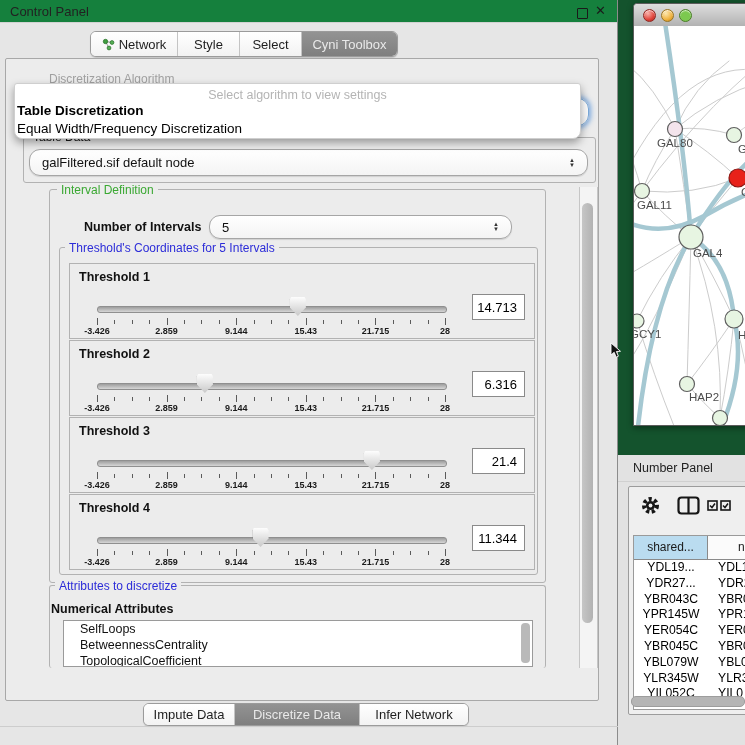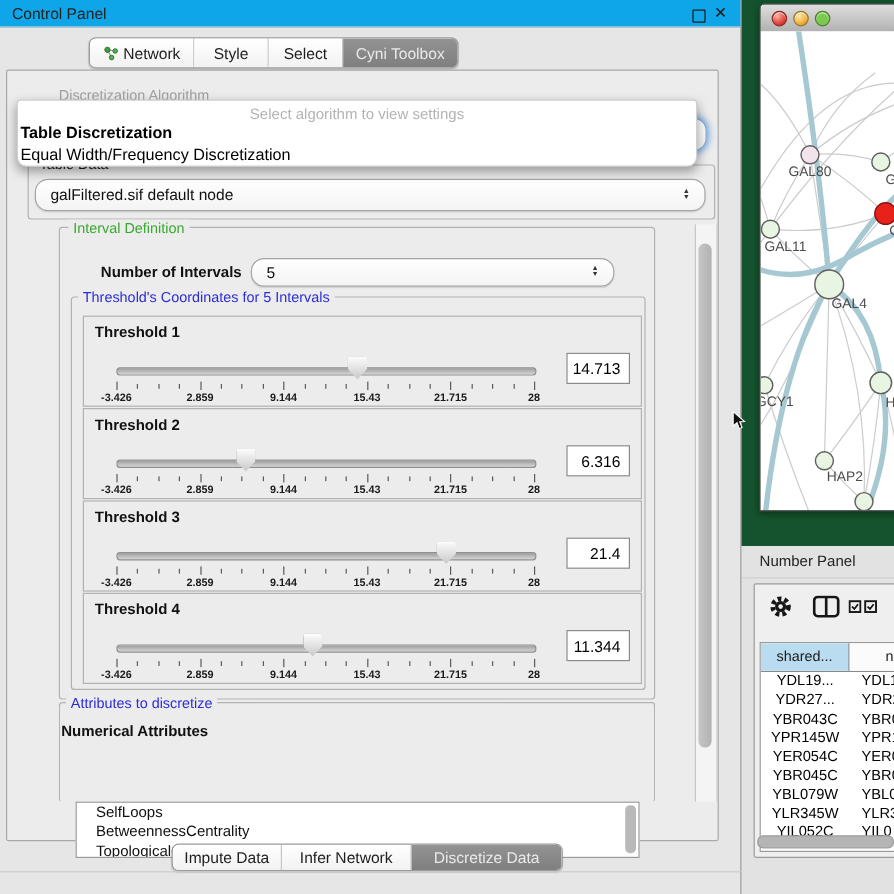--- a/index.html
+++ b/index.html
@@ -2,31 +2,31 @@
 <html><head>
 <meta charset="utf-8">
 <style>
   html,body{margin:0;padding:0;}
   body{font-family:"Liberation Sans","DejaVu Sans",sans-serif;}
   .screen{position:relative;width:745px;height:745px;overflow:hidden;background:#e6e6e6;}
   .abs{position:absolute;}
 
   
   .cp{position:absolute;left:0;top:0;width:617px;height:745px;background:#e6e6e6;border-right:1px solid #8c8c8c;}
-  .cp-titlebar{position:absolute;left:0;top:0;width:617px;height:22px;background:#0ea5e9;border-bottom:1px solid #d2d2d2;}
+  .cp-titlebar{position:absolute;left:0;top:0;width:617px;height:22px;background:#15803d;border-bottom:1px solid #d2d2d2;}
   .cp-title{position:absolute;left:10px;top:4px;font-size:13px;color:#222;}
   .win-float{position:absolute;left:577px;top:8px;width:9px;height:9px;border:1.5px solid #1a1a1a;border-radius:1px;}
   .win-close{position:absolute;left:595px;top:3px;font-size:13px;font-weight:bold;color:#1a1a1a;}
 
   
   .seg{position:absolute;display:flex;border:1px solid #9b9b9b;border-radius:6px;overflow:hidden;background:#fff;box-shadow:0 1px 1px rgba(0,0,0,.15);}
   .seg-item{display:flex;align-items:center;justify-content:center;gap:4px;font-size:13px;color:#1e1e1e;background:linear-gradient(#ffffff,#f2f2f2);border-right:1px solid #c4c4c4;box-sizing:border-box;height:100%;}
   .seg-item:last-child{border-right:none;}
   .seg-item.sel{background:linear-gradient(#939393,#7f7f7f);color:#e9e9e9;}
-  .top-tabs{left:74px;top:31px;height:24px;}
+  .top-tabs{left:90px;top:31px;height:24px;}
   .bottom-tabs{left:143px;top:703px;height:21px;}
 
   .cp-body{position:absolute;left:5px;top:58px;width:592px;height:641px;background:#ececec;border:1px solid #a8a8a8;border-radius:2px;}
 
   
   .group{position:absolute;border:1px solid #b2b2b2;border-radius:3px;}
   .group-label{position:absolute;font-size:12px;padding:0 4px;background:#ececec;white-space:nowrap;}
   .lbl-green{color:#3aa832;}
   .lbl-blue{color:#2c2cd8;}
   .lbl-black{color:#1a1a1a;}
@@ -49,21 +49,21 @@
   .th-label{position:absolute;left:9px;top:6px;font-size:12.5px;font-weight:bold;color:#111;}
   .th-track{position:absolute;left:27px;top:42px;width:348px;height:5px;border-radius:3px;background:linear-gradient(#9d9d9d,#d6d6d6);border:1px solid #8f8f8f;}
   .th-thumb{position:absolute;top:33px;width:16px;height:19px;background:linear-gradient(#fdfdfd,#c9c9c9);clip-path:polygon(8% 0,92% 0,100% 12%,100% 55%,50% 100%,0 55%,0 12%);filter:drop-shadow(0 0 1px #6f6f6f);}
   .tick{position:absolute;width:1px;background:#5a5a5a;top:54px;}
   .tick.major{height:7px;}
   .tick.minor{height:4px;top:56px;}
   .tick-lab{position:absolute;top:62px;transform:translateX(-50%);font-size:9px;font-weight:bold;color:#1a1a1a;white-space:nowrap;}
   .th-value{position:absolute;left:402px;top:30px;width:53px;height:26px;background:#fff;border:1px solid #8a8a8a;font-size:13px;color:#000;text-align:right;line-height:26px;padding-right:7px;box-sizing:border-box;}
 
   
-  .attr-list{position:absolute;left:62px;top:619px;width:468px;height:45px;background:#fff;border:1px solid #9a9a9a;overflow:hidden;margin-top:48px;}
+  .attr-list{position:absolute;left:62px;top:619px;width:468px;height:45px;background:#fff;border:1px solid #9a9a9a;overflow:hidden;}
   .attr-item{font-size:12.5px;color:#111;padding-left:16px;line-height:16px;white-space:nowrap;}
   .attr-vthumb{position:absolute;right:2px;top:2px;width:9px;height:40px;background:#b9b9b9;border-radius:4px;}
 
   
   .vscroll{position:absolute;left:578px;top:186px;width:17px;height:481px;background:#f4f4f4;border-left:1px solid #c6c6c6;border-right:1px solid #c6c6c6;}
   .vthumb{position:absolute;left:2px;top:16px;width:11px;height:420px;border-radius:6px;background:linear-gradient(90deg,#c6c6c6,#b2b2b2);}
 
   .apply-row{position:absolute;left:1px;top:609px;width:590px;height:30px;background:#eaeaea;border-top:1px solid #bdbdbd;}
   .apply-btn{position:absolute;left:262px;top:4px;width:69px;height:21px;background:linear-gradient(#fefefe,#e9e9e9);border:1px solid #a0a0a0;border-radius:6px;font-size:13px;color:#111;text-align:center;line-height:20px;box-shadow:0 1px 1px rgba(0,0,0,.15);}
   .hline{position:absolute;left:0;top:726px;width:618px;height:1px;background:#cdcdcd;}
@@ -322,25 +322,25 @@
             <div class="popup-opt first">Table Discretization</div>
             <div class="popup-opt">Equal Width/Frequency Discretization</div>
           </div>
       </div>
     </div>
 
     <div class="seg bottom-tabs" id="bottomTabs">
         <div class="seg-item" style="width: 91px;">
           <span>Impute Data</span>
         </div>
+        <div class="seg-item sel" style="width: 125px;">
+          <span>Discretize Data</span>
+        </div>
         <div class="seg-item" style="width: 108px;">
           <span>Infer Network</span>
-        </div>
-        <div class="seg-item sel" style="width: 125px;">
-          <span>Discretize Data</span>
         </div>
       </div>
     <div class="hline"></div>
   </div>
 
   <div class="desktop">
     <div class="net-window">
       <div class="net-titlebar">
         <span class="light red"></span>
         <span class="light yellow"></span>

